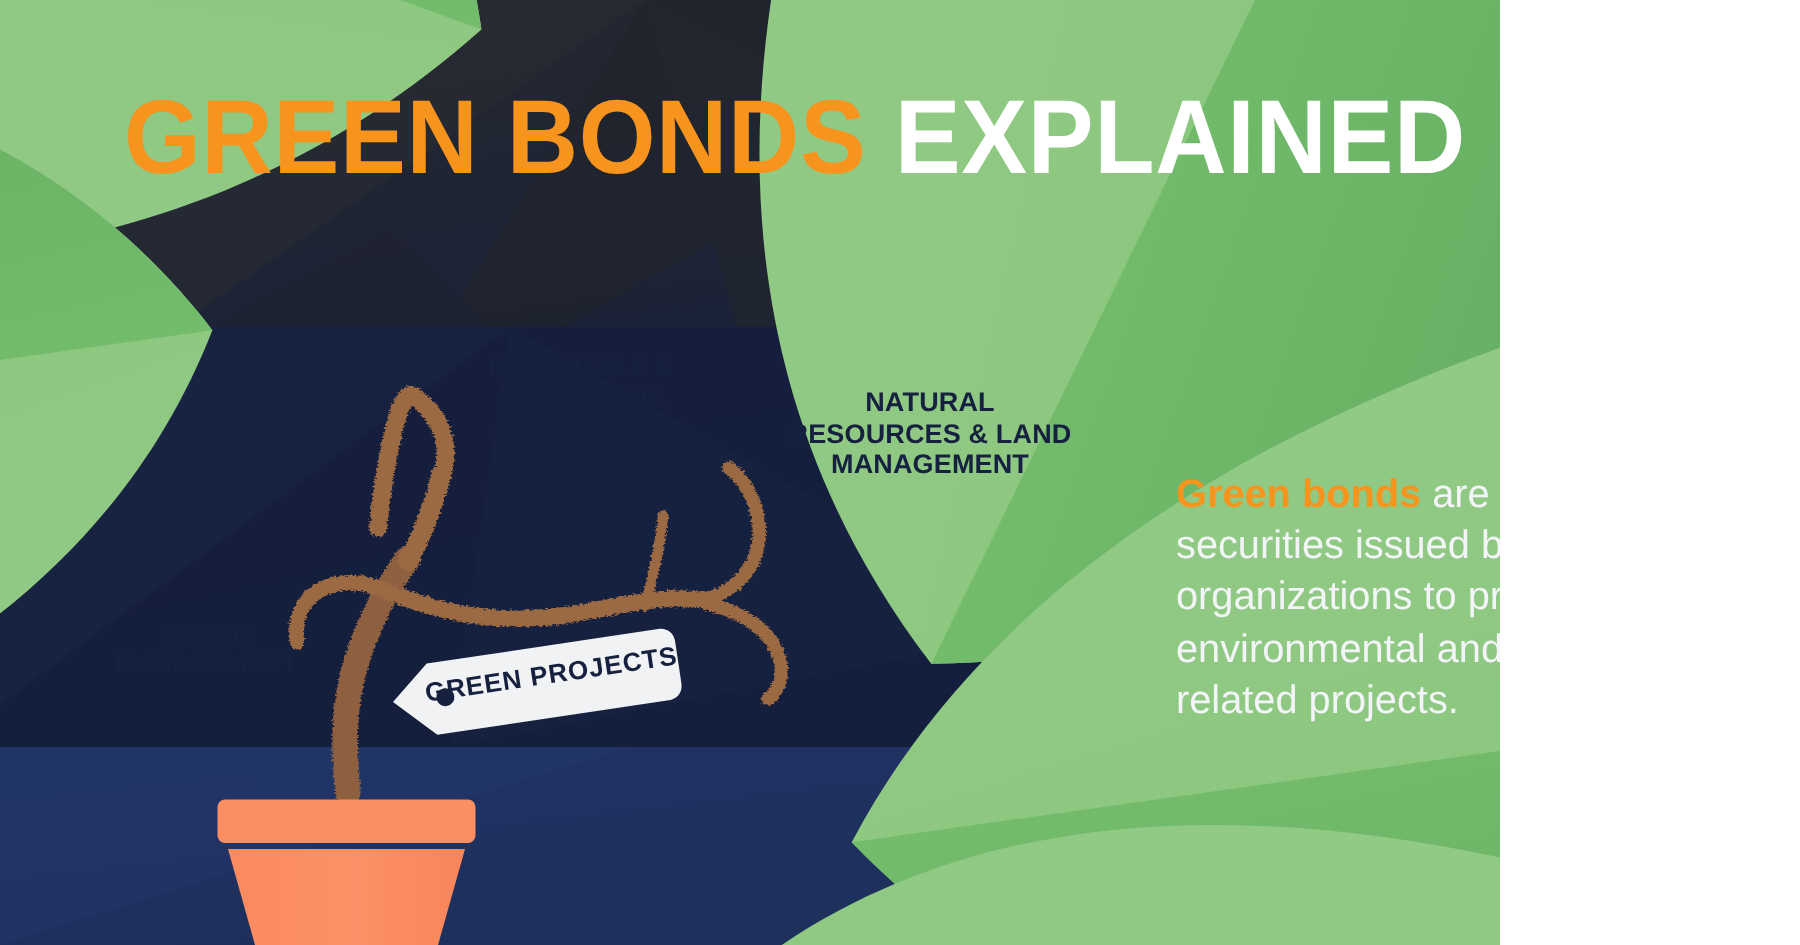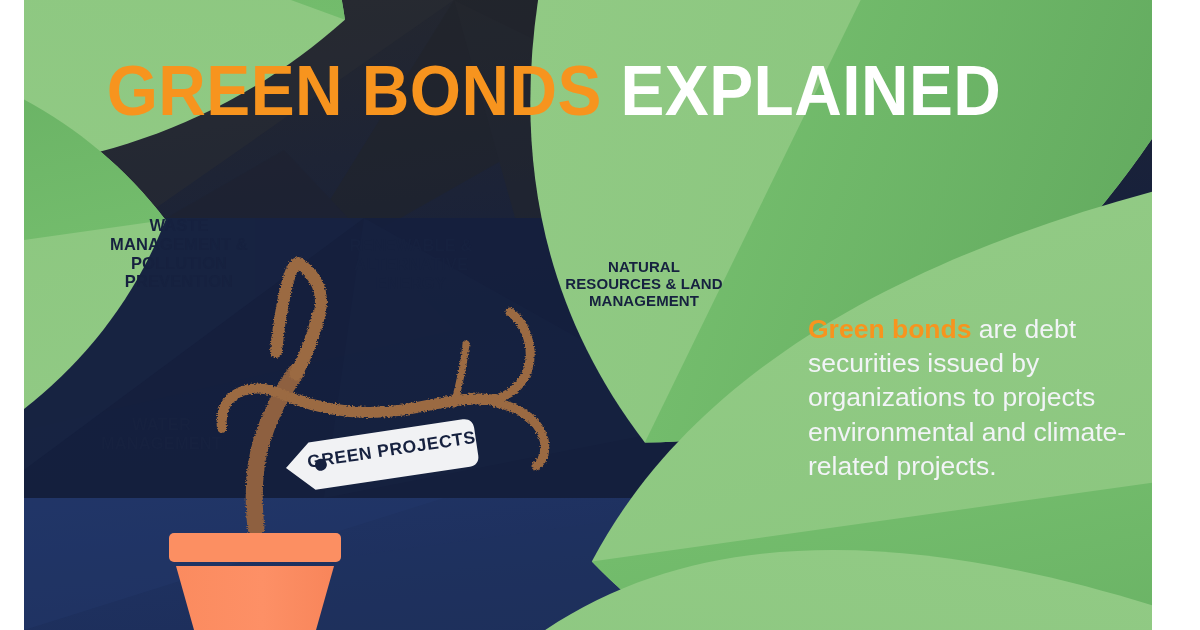--- a/index.html
+++ b/index.html
@@ -3,26 +3,25 @@
 <meta charset="utf-8">
 <title>Green Bonds Explained</title>
 <style>
   html, body {
     margin: 0;
     padding: 0;
     background: #ffffff;
   }
   #canvas {
     position: relative;
-    width: 1128px;
+    width: 1000px;
     height: 630px;
     overflow: hidden;
     background: #ffffff;
     font-family: "Liberation Sans", sans-serif;
-    margin-left: 24px;
   }
   #bg-svg, #art-svg {
     position: absolute;
     left: 0; top: 0;
     width: 1200px;
     height: 630px;
   }
   #art-svg { pointer-events: none; }
 
   
@@ -68,21 +67,21 @@
     font-family: "Liberation Sans", sans-serif;
     font-weight: bold;
     text-align: center;
     line-height: 1.14;
     letter-spacing: 0.1px;
     white-space: pre-line;
     text-transform: uppercase;
   }
   #label-waste   { left: 45px;  top: 216px; width: 220px; font-size: 16.5px; }
   #label-renew   { left: 312px; top: 236px; width: 150px; font-size: 16.5px; }
-  #label-natural { left: 514px; top: 258px; width: 212px; font-size: 15px; }
+  #label-natural { left: 514px; top: 258px; width: 212px; font-size: 18px; }
   #label-water   { left: 45px;  top: 415px; width: 185px; font-size: 16.5px; }
   #label-housing { left: 512px; top: 455px; width: 180px; font-size: 16.5px; }
 
   
   #tag-text {
     position: absolute;
     left: 282px;
     top: 452px;
     width: 180px;
     color: #16213F;
@@ -227,24 +226,20 @@
   </svg>
 
   <div class="title">
     <span class="accent">GREEN BONDS</span><span> </span><span class="plain">EXPLAINED</span>
   </div>
 
   <p class="body-copy">
     <span class="lead">Green bonds</span><span> are debt securities issued by organizations to projects environmental and climate-related projects.</span>
   </p>
 
-  <div class="leaf-label" id="label-waste">WASTE
-MANAGEMENT &amp;
-POLLUTION
-PREVENTION</div>
   <div class="leaf-label" id="label-renew">RENEWABLE &amp;
 ALTERNATIVE
 ENERGY</div>
   <div class="leaf-label" id="label-natural">NATURAL
 RESOURCES &amp; LAND
 MANAGEMENT</div>
   <div class="leaf-label" id="label-water">WATER
 MANAGEMENT</div>
 
   <div id="tag-text">GREEN PROJECTS</div>

